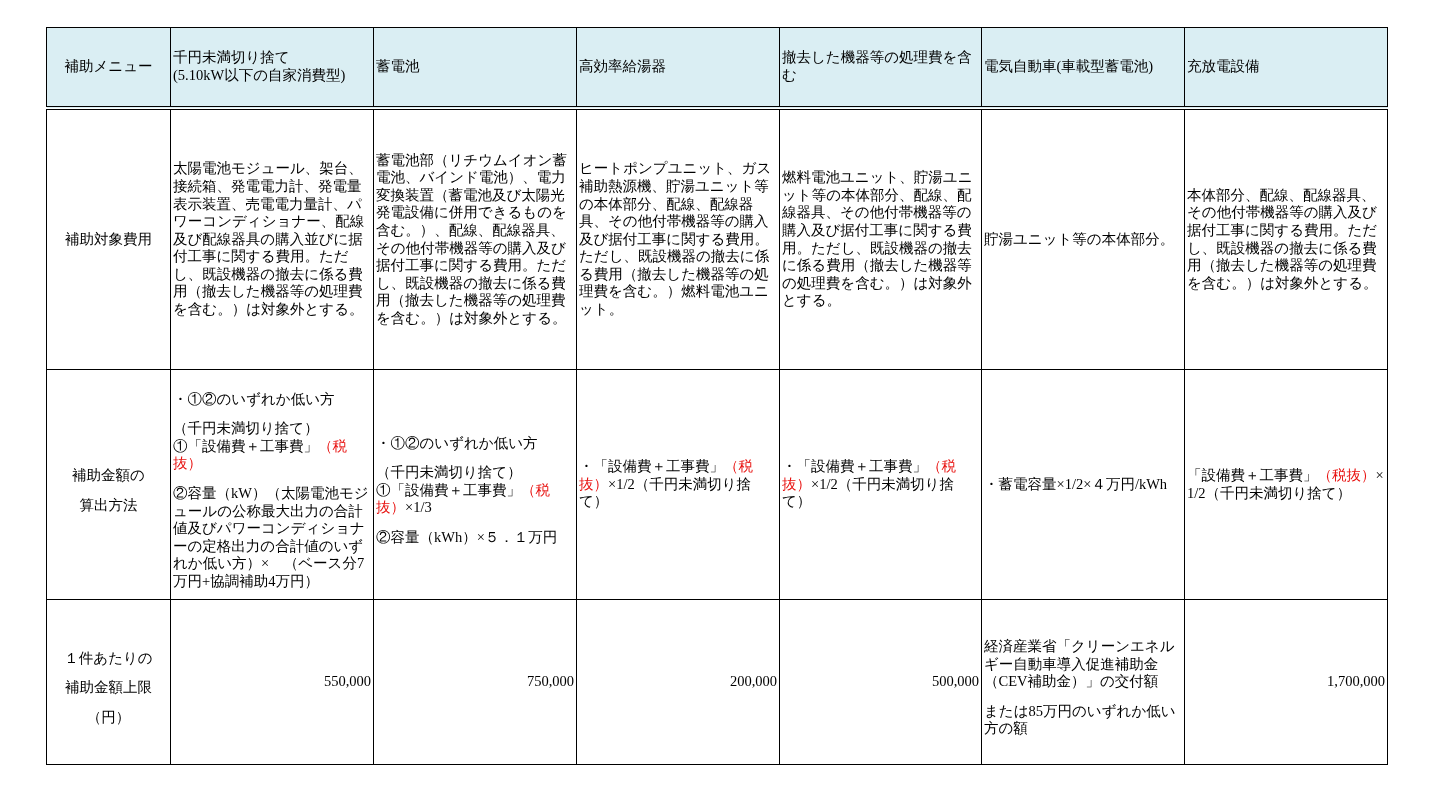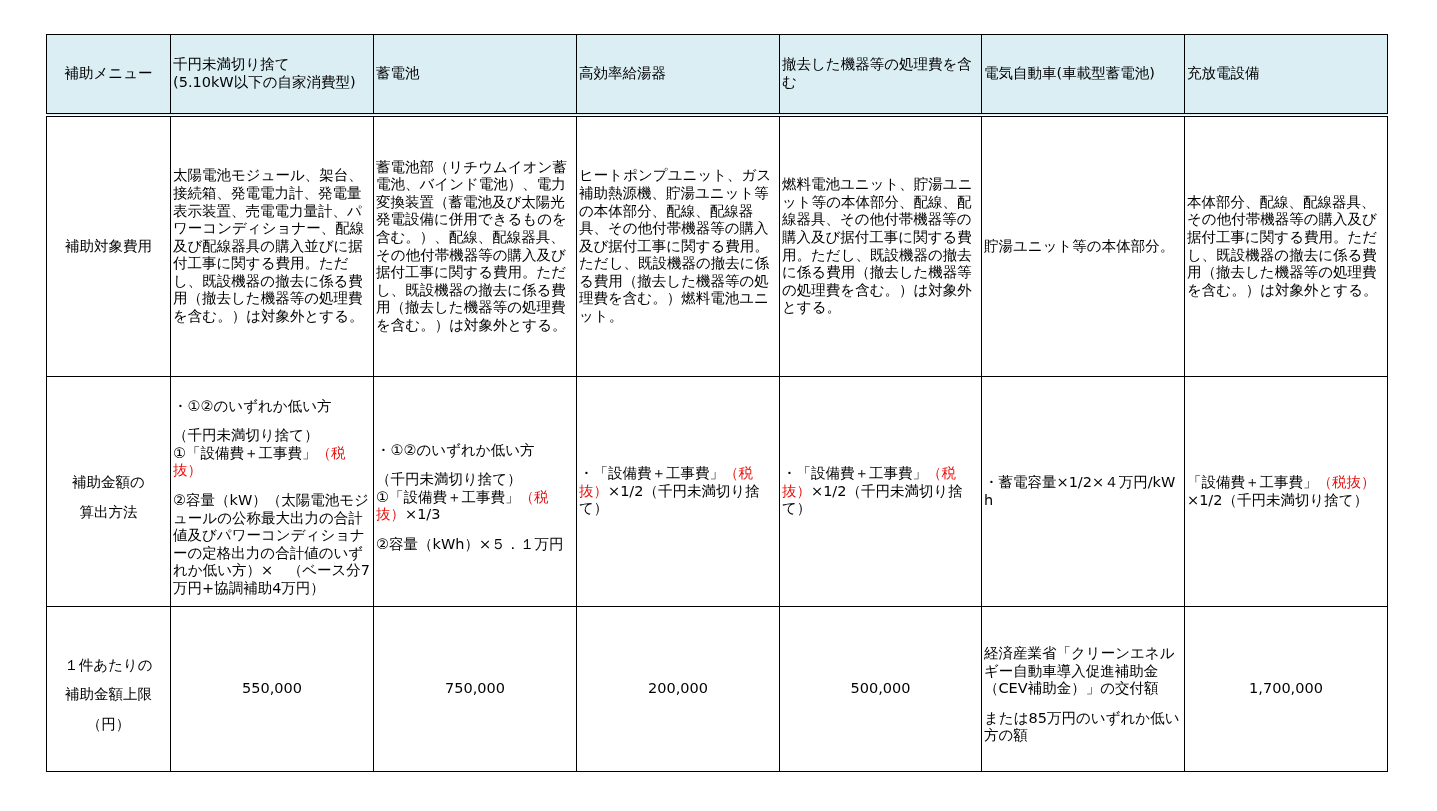--- a/index.html
+++ b/index.html
@@ -1,28 +1,28 @@
 <!DOCTYPE html>
 <html><head>
 <meta charset="utf-8">
 <style>
   html, body { margin: 0; padding: 0; background: #ffffff; }
   body { width: 1437px; height: 811px; position: relative; overflow: hidden;
          font-family: "DejaVu Sans", "Liberation Sans", sans-serif; color: #000; }
-  table.sheet { position: absolute; left: 46px; top: 34px; border-collapse: collapse;
-                table-layout: fixed; width: 1341px; }
+  table.sheet { position: absolute; left: 46px; top: 27px; border-collapse: collapse;
+                table-layout: fixed; width: 1341px; font-family: Liberation Serif, serif; }
   table.sheet td { border: 1.5px solid #000; vertical-align: middle; padding: 0 2px;
                    font-size: 14.5px; line-height: 17.6px; word-break: break-all; }
   tr.head td { background: #daeef3; height: 78px; vertical-align: middle; }
   tr.head { border-bottom: 4px double #000; }
   tr.r-cost td { height: 259px; }
   tr.r-calc td { height: 229px; }
   tr.r-cap td { height: 164px; }
   td.rowlabel { text-align: center; }
-  td.num { text-align: center; padding-right: 1px; margin-top: 40px; }
+  td.num { text-align: right; padding-right: 1px; margin-top: 40px; }
   .red { color: #e8110f; }
   .line { display: block; margin-top: 12px; }
 </style>
 </head>
 <body>
 
 <table class="sheet">
   <colgroup>
     <col style="width:124px">
       <col style="width:203px">

